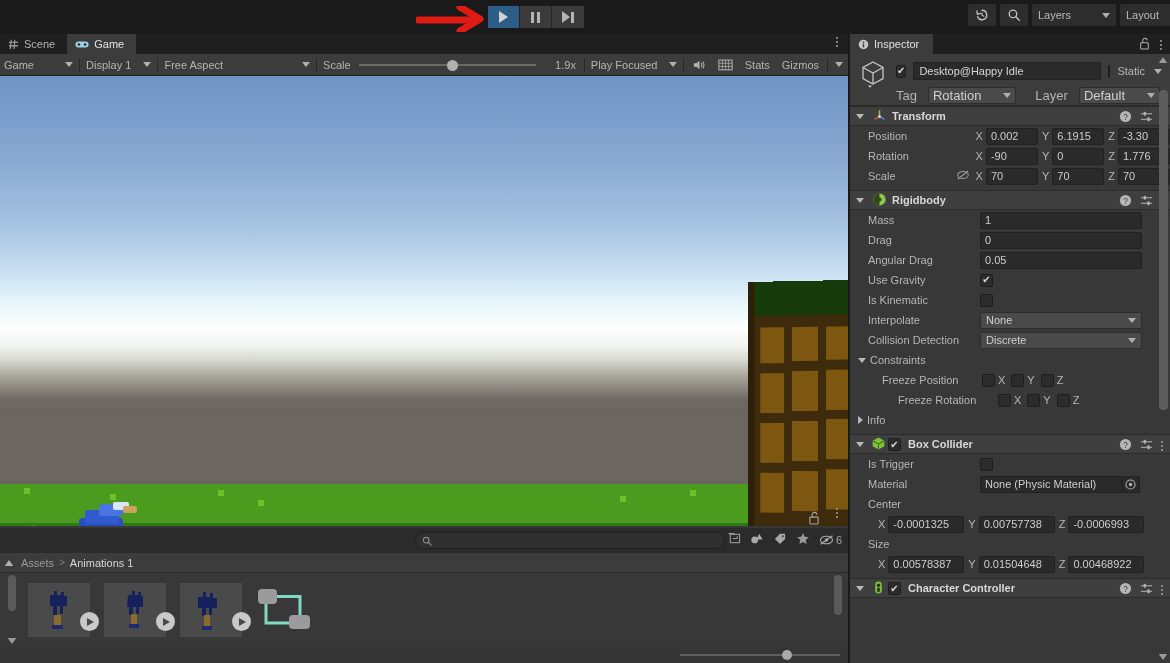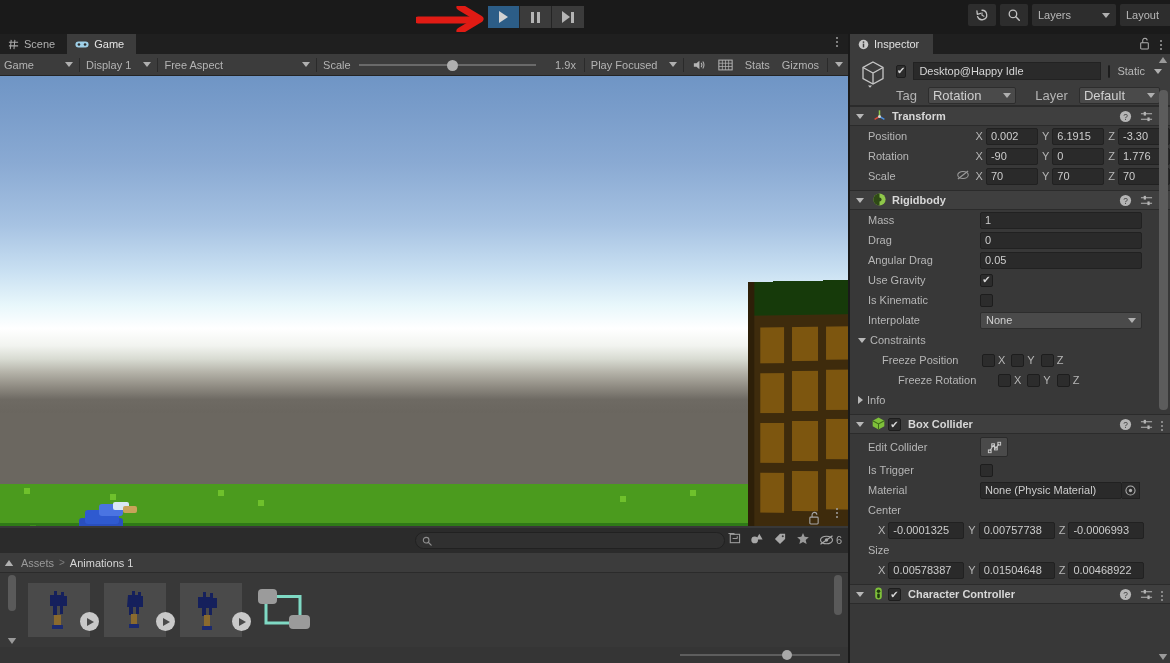--- a/index.html
+++ b/index.html
@@ -678,20 +678,27 @@
         <span class="lbl">Is Kinematic</span>
         <span class="chk"></span>
       </div>
       <div class="row">
         <span class="lbl">Interpolate</span>
         <span class="wide-drop" style="width:162px;">
           <span>None</span>
           <span class="caret"></span>
         </span>
       </div>
+      <div class="row">
+        <span class="lbl">Collision Detection</span>
+        <span class="wide-drop" style="width:162px;">
+          <span>Discrete</span>
+          <span class="caret"></span>
+        </span>
+      </div>
       <div class="row" style="padding-left:8px;">
         <span class="tri-down" style="margin-right:4px;"></span>
         <span>Constraints</span>
       </div>
       <div class="row" style="padding-left:32px;">
         <span class="lbl" style="width:100px;">Freeze Position</span>
         <span class="chk"></span>
         <span style="margin:0 6px 0 3px;">X</span>
         <span class="chk"></span>
         <span style="margin:0 6px 0 3px;">Y</span>
@@ -739,32 +746,20 @@
             </svg>
           </span>
           <span class="dots-v">
               <i></i>
               <i></i>
               <i></i>
             </span>
         </span>
       </div>
 
-      <div class="row" style="height:26px;">
-        <span class="lbl">Edit Collider</span>
-        <span style="width:28px;height:20px;background:#4a4a4a;border:1px solid #2b2b2b;border-radius:2px;display:flex;align-items:center;justify-content:center;cursor:pointer;">
-          <svg width="15" height="13" viewBox="0 0 16 14">
-            <path d="M3 11 L6.5 4.5 L9.5 8 L13 3" stroke="#cdcdcd" stroke-width="1.2" fill="none"></path>
-            <rect x="1.4" y="9.6" width="3" height="3" stroke="#cdcdcd" stroke-width="1" fill="none"></rect>
-            <rect x="5" y="3" width="3" height="3" stroke="#cdcdcd" stroke-width="1" fill="none"></rect>
-            <rect x="8" y="6.6" width="3" height="3" stroke="#cdcdcd" stroke-width="1" fill="none"></rect>
-            <rect x="11.6" y="1.4" width="3" height="3" stroke="#cdcdcd" stroke-width="1" fill="none"></rect>
-          </svg>
-        </span>
-      </div>
 
       <div class="row">
         <span class="lbl">Is Trigger</span>
         <span class="chk"></span>
       </div>
 
       <div class="row">
         <span class="lbl">Material</span>
         <span class="field" style="width:142px;">None (Physic Material)</span>
         <span style="width:18px;height:17px;background:#2a2a2a;border:1px solid #212121;border-left:none;display:flex;align-items:center;justify-content:center;cursor:pointer;">

